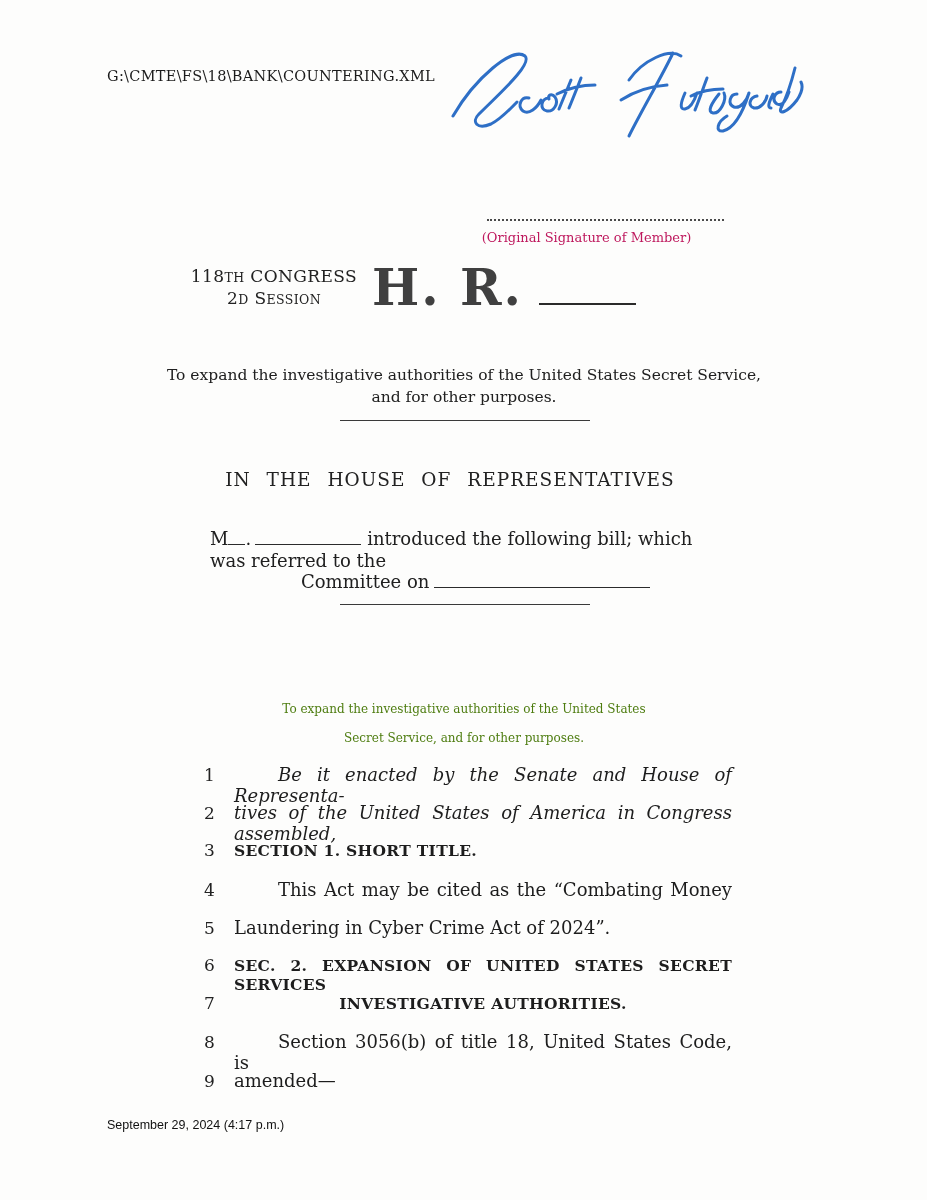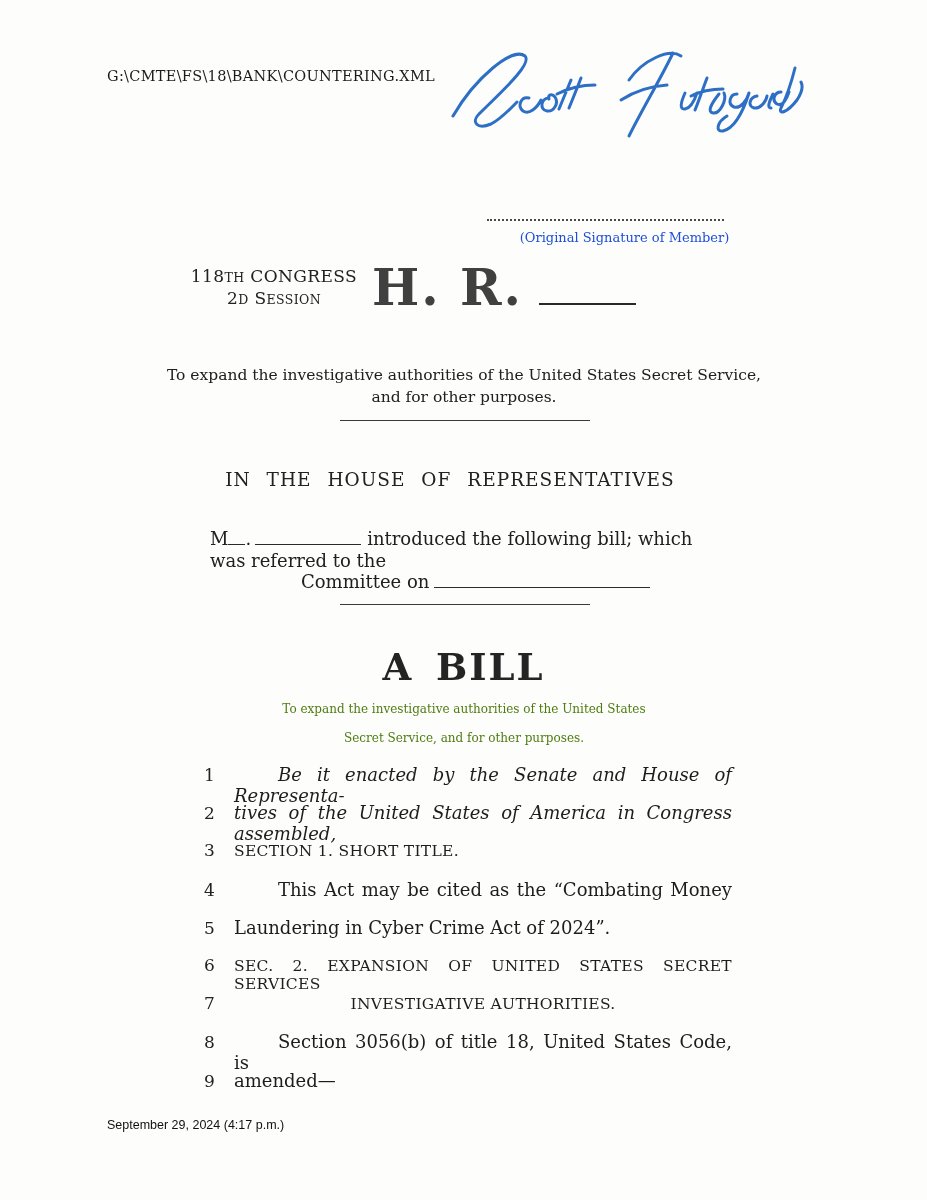--- a/index.html
+++ b/index.html
@@ -38,25 +38,25 @@
     stroke-linejoin: round;
   }
   .sig-line {
     position: absolute;
     left: 487px; top: 219px;
     width: 237px; height: 0;
     border-bottom: 2px dotted #4a4a4a;
   }
   .sig-caption {
     position: absolute;
-    left: 486px; top: 230px;
+    left: 448px; top: 230px;
     width: 277px;
     text-align: center;
     font-size: 13px;
-    color: #1d4ed8;
+    color: #be185d;
   }
 
   
   .congress-block {
     position: absolute;
     left: 186px; top: 266px;
     width: 176px;
     text-align: center;
     line-height: 20px;
     font-size: 17px;
@@ -179,21 +179,21 @@
   .ltext {
     display: block;
     flex: 1;
     font-size: 18px;
     color: #1d1d1d;
   }
   .ltext.fill { text-align: justify; text-align-last: justify; }
   .ltext.indent { text-indent: 44px; }
   .ltext.italic { font-style: italic; }
   .ltext.bold-head {
-    font-weight: normal;
+    font-weight: bold;
     font-size: 15.5px;
     letter-spacing: 0.3px;
   }
   .ltext.center { text-align: center; text-align-last: center; }
 
   
   .footer {
     position: absolute;
     left: 107px; top: 1117px;
     font-family: "Liberation Sans", sans-serif;
@@ -244,21 +244,20 @@
     <div>
       <span>M</span><span class="blank blank-m"></span><span>.</span><span class="blank blank-sponsor"></span><span>introduced the following bill; which was referred to the</span>
     </div>
     <div class="intro-line-2">
       <span>Committee on</span><span class="blank blank-committee"></span>
     </div>
   </div>
 
   <div class="rule rule-2"></div>
 
-  <div class="a-bill">A BILL</div>
 
   <div class="long-title">
     <div>To expand the investigative authorities of the United States</div>
     <div>Secret Service, and for other purposes.</div>
   </div>
 
   <div class="body-block">
     <div class="bline">
       <span class="lnum">1</span>
       <span class="ltext italic fill indent">Be it enacted by the Senate and House of Representa-</span>

